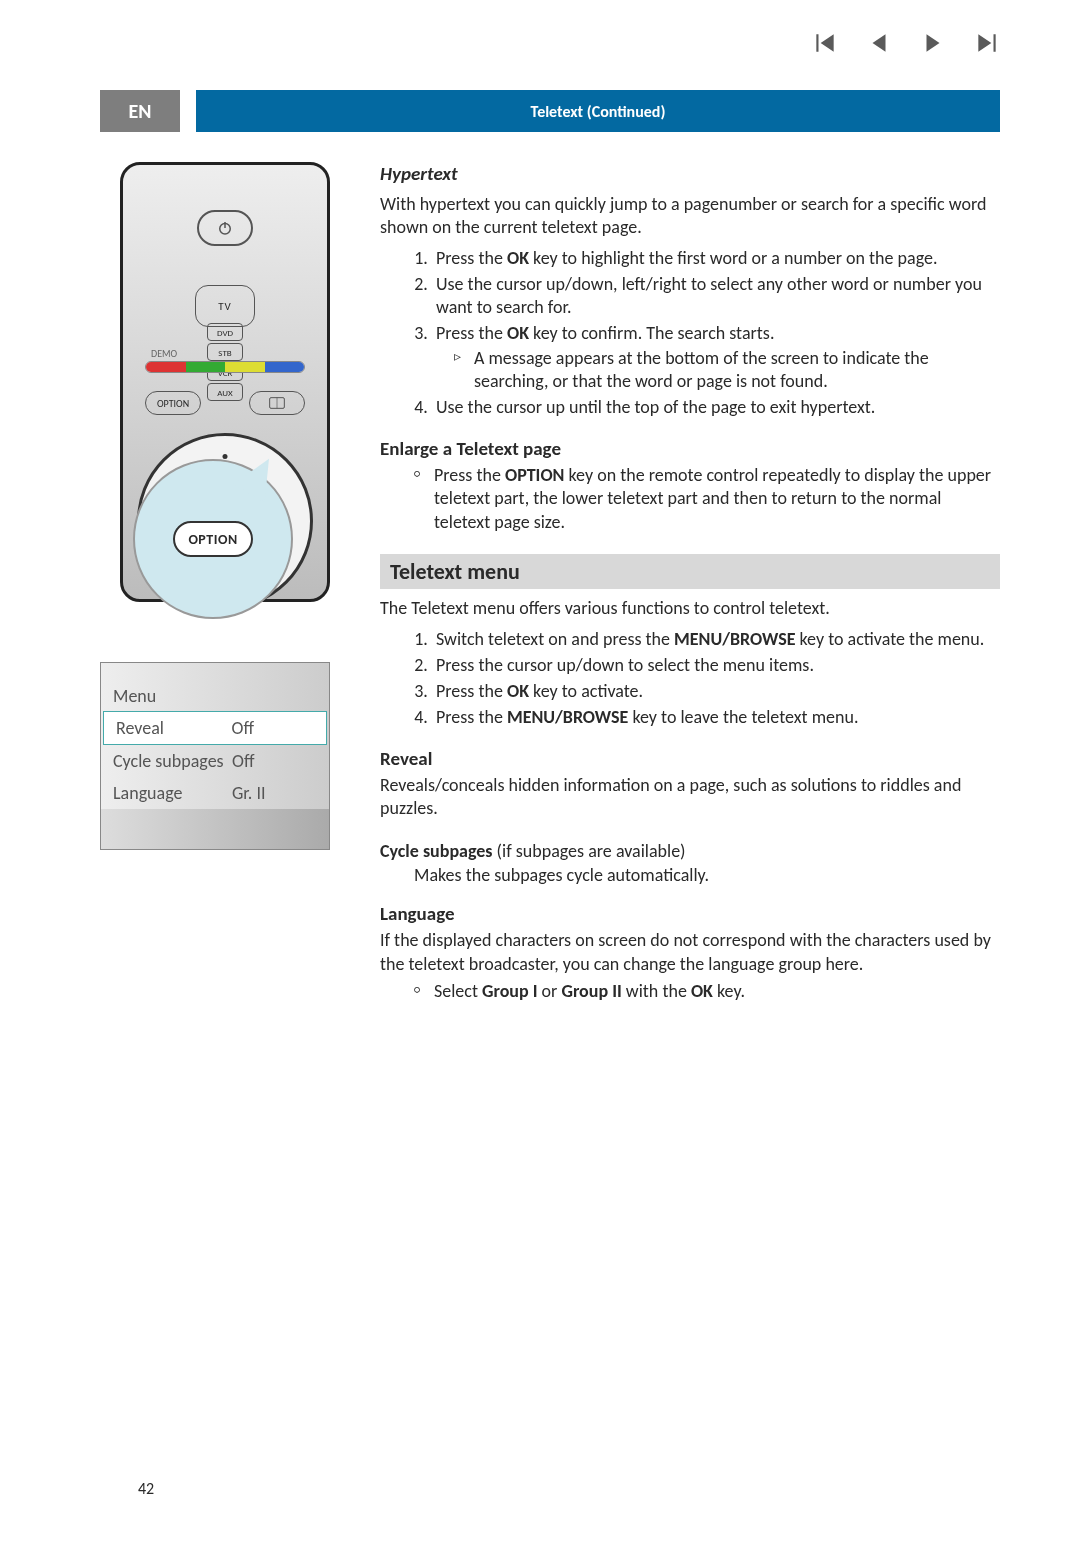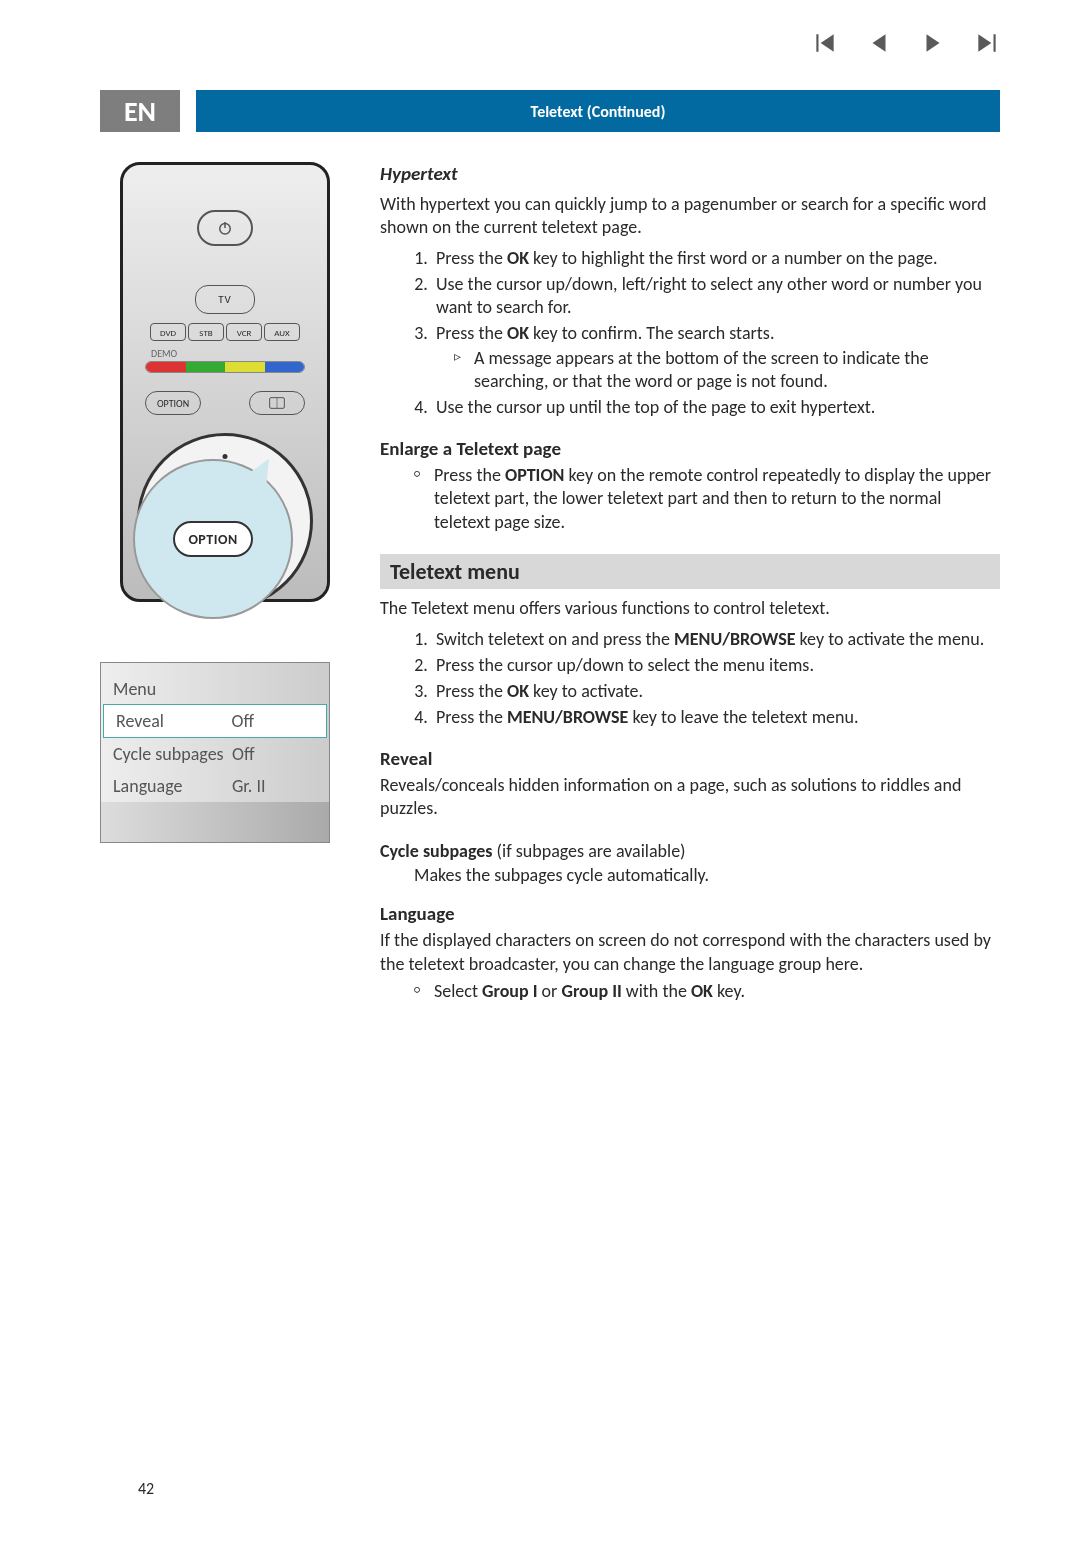--- a/index.html
+++ b/index.html
@@ -16,21 +16,21 @@
   .nav-icons {
     position: absolute; top: 30px; right: 80px; display: flex; gap: 28px;
     color: #5a5a5a;
   }
   .nav-icons svg { width: 26px; height: 26px; fill: #5a5a5a; }
   .header-bar {
     display: flex; margin-top: 60px; height: 42px;
   }
   .lang-box {
     width: 80px; background: #7e7e7e; color: #fff; font-weight: bold;
-    font-size: 28px; display: flex; align-items: center; justify-content: center;
+    font-size: 20px; display: flex; align-items: center; justify-content: center;
     margin-right: 16px;
   }
   .title-box {
     flex: 1; background: #0369a1; color: #fff; font-weight: bold;
     font-size: 16px; display: flex; align-items: center; justify-content: center;
   }
   .columns { display: flex; margin-top: 30px; gap: 30px; }
   .left-col { width: 250px; flex-shrink: 0; }
   .right-col { flex: 1; }
   .remote-box {
@@ -39,27 +39,27 @@
     position: relative; margin: 0 auto;
   }
   .power-btn {
     position: absolute; top: 45px; left: 50%; transform: translateX(-50%);
     width: 56px; height: 36px; border: 2px solid #555; border-radius: 18px;
     display:flex; align-items:center; justify-content:center;
   }
   .power-btn svg { width:18px; height:18px; stroke:#555; fill:none; stroke-width:2;}
   .tv-btn {
     position: absolute; top: 120px; left: 50%; transform: translateX(-50%);
-    width: 60px; height: 29px; border: 1.5px solid #555; border-radius: 13px;
+    width: 60px; height: 42px; border: 1.5px solid #555; border-radius: 13px;
     font-size: 11px; display:flex; align-items:center; justify-content:center;
     letter-spacing: 1px;
   }
   .mode-row {
     position: absolute; top: 158px; left: 50%; transform: translateX(-50%);
-    display: flex; gap: 2px;
+    display: flex; gap: 2px; flex-direction: column;
   }
   .mode-row .mb {
     width: 36px; height: 18px; border:1px solid #555; border-radius:4px;
     font-size:9px; display:flex; align-items:center; justify-content:center;
   }
   .demo-lbl { position:absolute; top:182px; left:28px; font-size:10px; color:#666;}
   .color-row {
     position:absolute; top:196px; left:50%; transform:translateX(-50%);
     display:flex; width:160px; height:12px; border-radius:6px; overflow:hidden;
     border:1px solid #888;
@@ -92,21 +92,21 @@
     position:absolute; width:0; height:0;
     border-left:18px solid transparent; border-right:18px solid transparent;
     border-bottom:40px solid #cfe8ef;
     top:-5px; right:14px; transform:rotate(30deg);
   }
   .menu-table {
     margin-top: 60px; width: 230px; border:1.5px solid #888;
     background: linear-gradient(to right,#eee,#ccc);
     font-size:18px; color:#555;
   }
-  .menu-table .mt-header { padding:15px 12px 4px; }
+  .menu-table .mt-header { padding:22px 12px 4px; }
   .menu-table .mt-row { display:flex; padding:5px 12px; }
   .menu-table .mt-row.sel { background:#fff; border:1.5px solid #4aa; margin:0 2px;}
   .menu-table .mt-row .k { flex:1.4; }
   .menu-table .mt-row .v { flex:1; }
   .menu-table .mt-blank { height:40px; background:linear-gradient(to right,#ddd,#aaa);}
   h3 { font-size:19px; font-weight:bold; margin-bottom:4px; margin-top:16px;}
   h3.first { margin-top:0;font-style:italic; }
   .indent { margin-left:34px; }
   ol { margin-left:52px; margin-top:6px;}
   ol li { padding:1px 0 2px 4px; line-height:1.28;}

